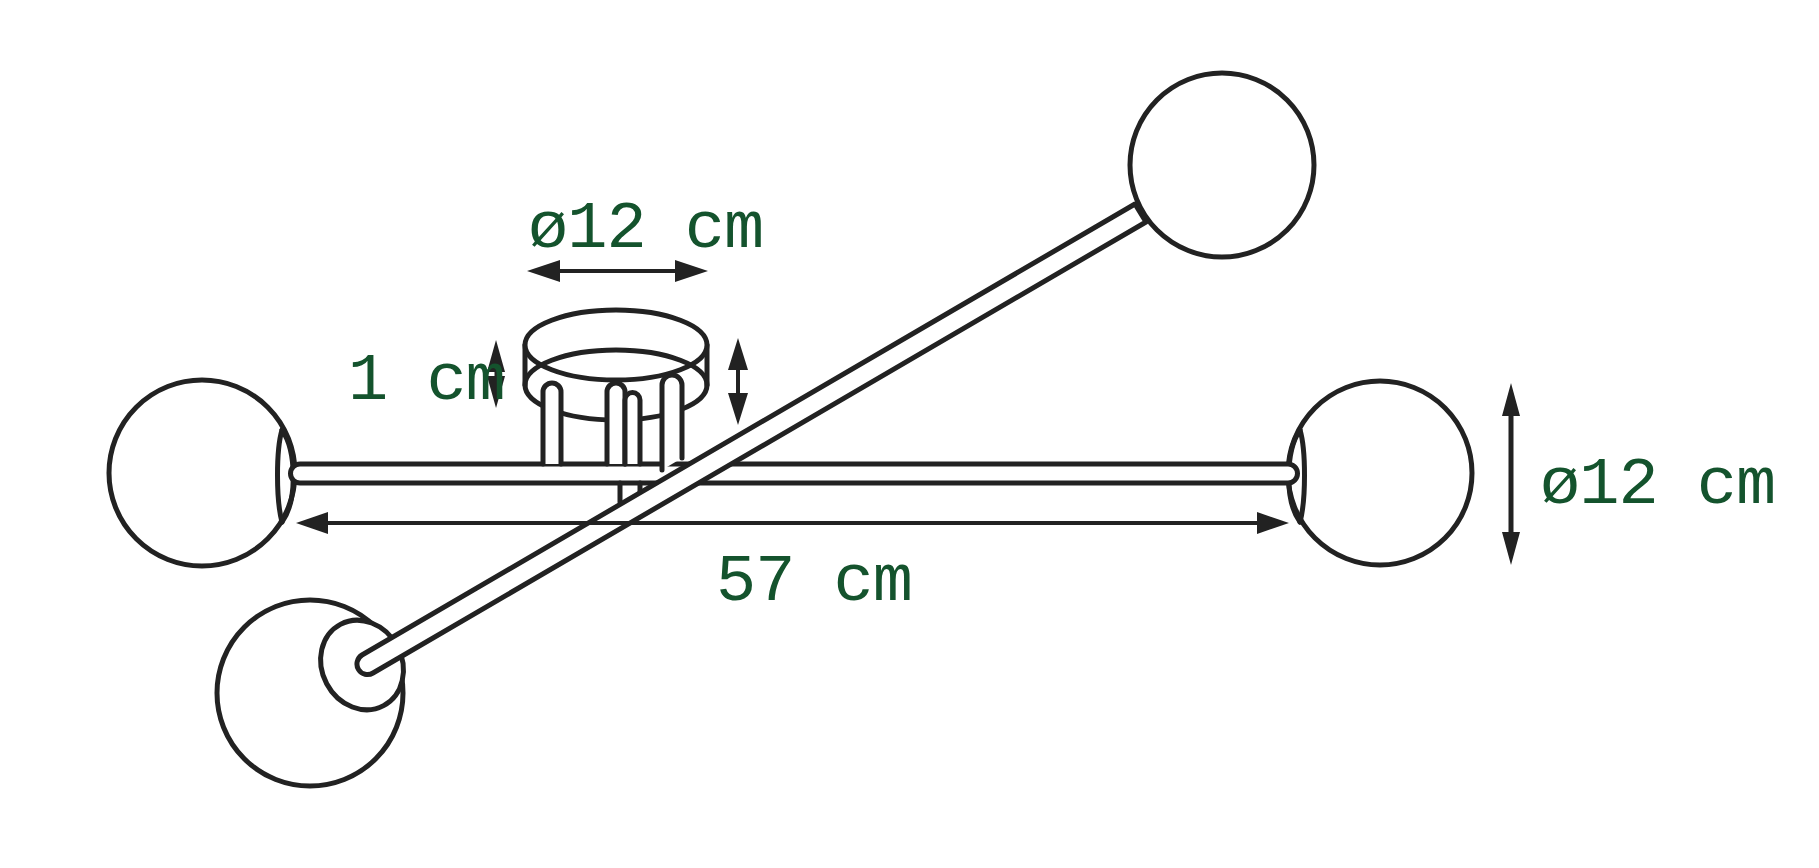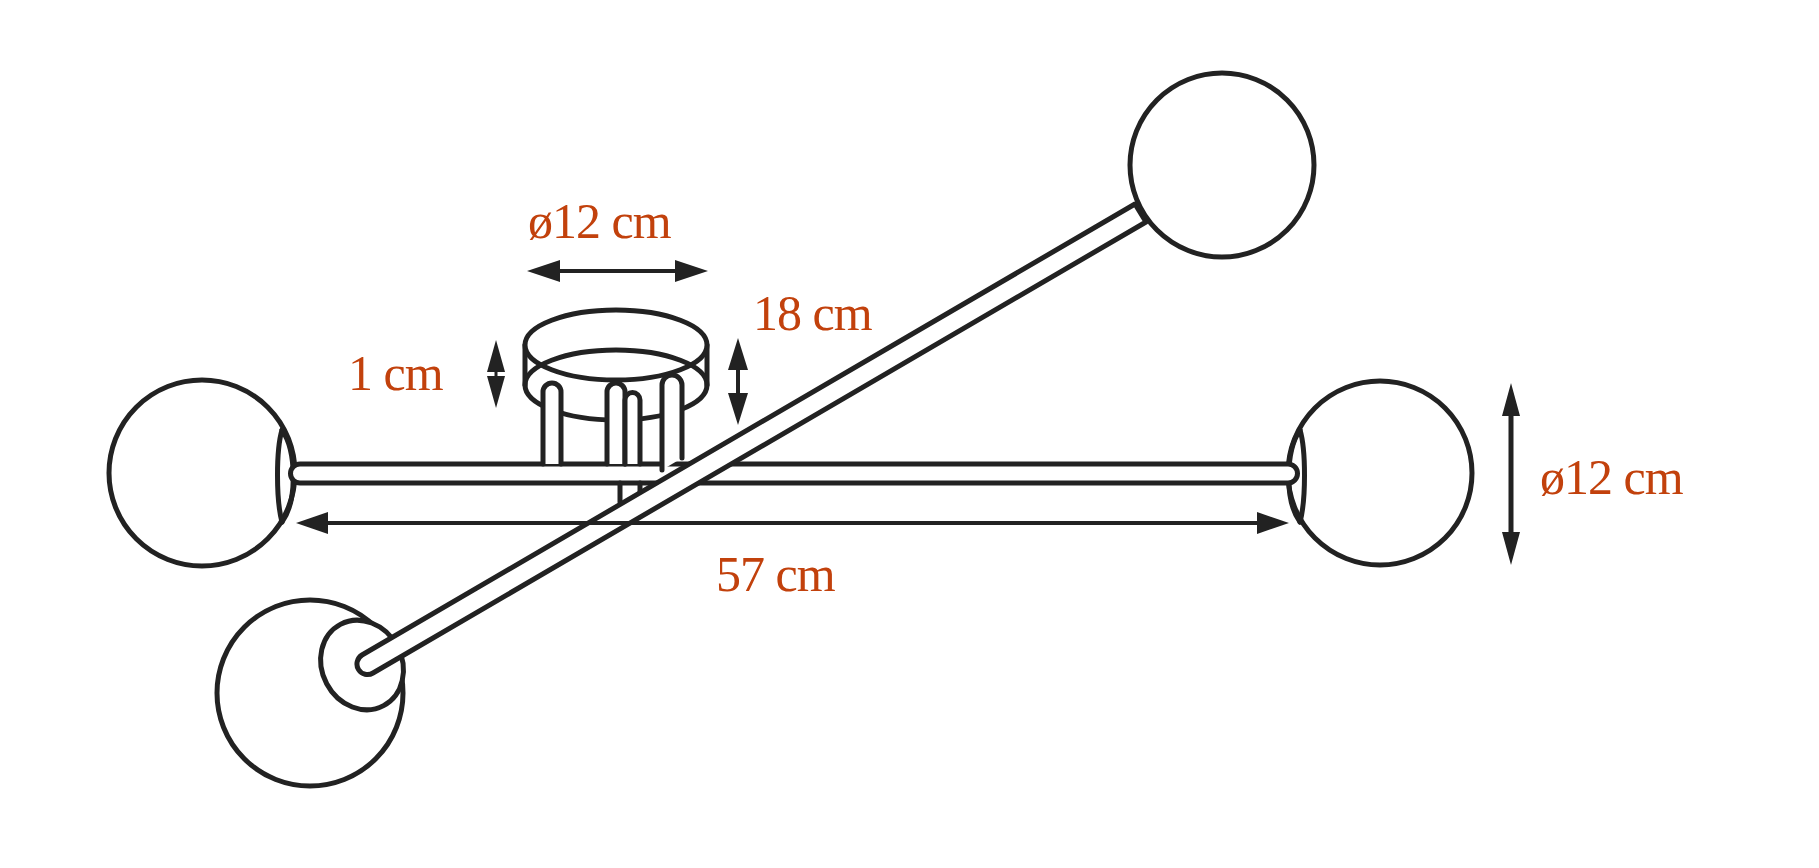--- a/index.html
+++ b/index.html
@@ -1,25 +1,25 @@
 <!DOCTYPE html>
 <html><head>
   <meta charset="utf-8">
   <style>
     html, body { margin: 0; padding: 0; background: #ffffff; }
     body { width: 1819px; height: 868px; overflow: hidden; }
     .stage { position: relative; width: 1819px; height: 868px; }
     svg.drawing { position: absolute; left: 0; top: 0; }
     .lbl {
       position: absolute;
-      font-family: Liberation Serif, serif;
+      font-family: Liberation Mono, monospace;
       font-weight: 200;
-      font-size: 50px;
+      font-size: 67px;
       line-height: 1;
-      color: #c2410c;
+      color: #14532d;
       white-space: nowrap;
       letter-spacing: -1px;
     }
   </style>
 </head>
 <body>
 
 <div class="stage">
   <svg class="drawing" width="1819" height="868" viewBox="0 0 1819 868" fill="none" stroke="#222222" stroke-width="5" stroke-linecap="round" stroke-linejoin="round">
 
@@ -93,16 +93,15 @@
 
     <g fill="#222222" stroke-width="5">
       <line x1="1511" y1="400" x2="1511" y2="548"></line>
       <polygon points="1511,383 1502,416 1520,416" stroke="none"></polygon>
       <polygon points="1511,565 1502,532 1520,532" stroke="none"></polygon>
     </g>
   </svg>
 
   <div class="lbl" style="left:528px; top:196px;">ø12 cm</div>
   <div class="lbl" style="left:348px; top:348px;">1 cm</div>
-  <div class="lbl" style="left:753px; top:288px;">18 cm</div>
   <div class="lbl" style="left:716px; top:549px;">57 cm</div>
   <div class="lbl" style="left:1540px; top:452px;">ø12 cm</div>
 </div>
 
 </body></html>

